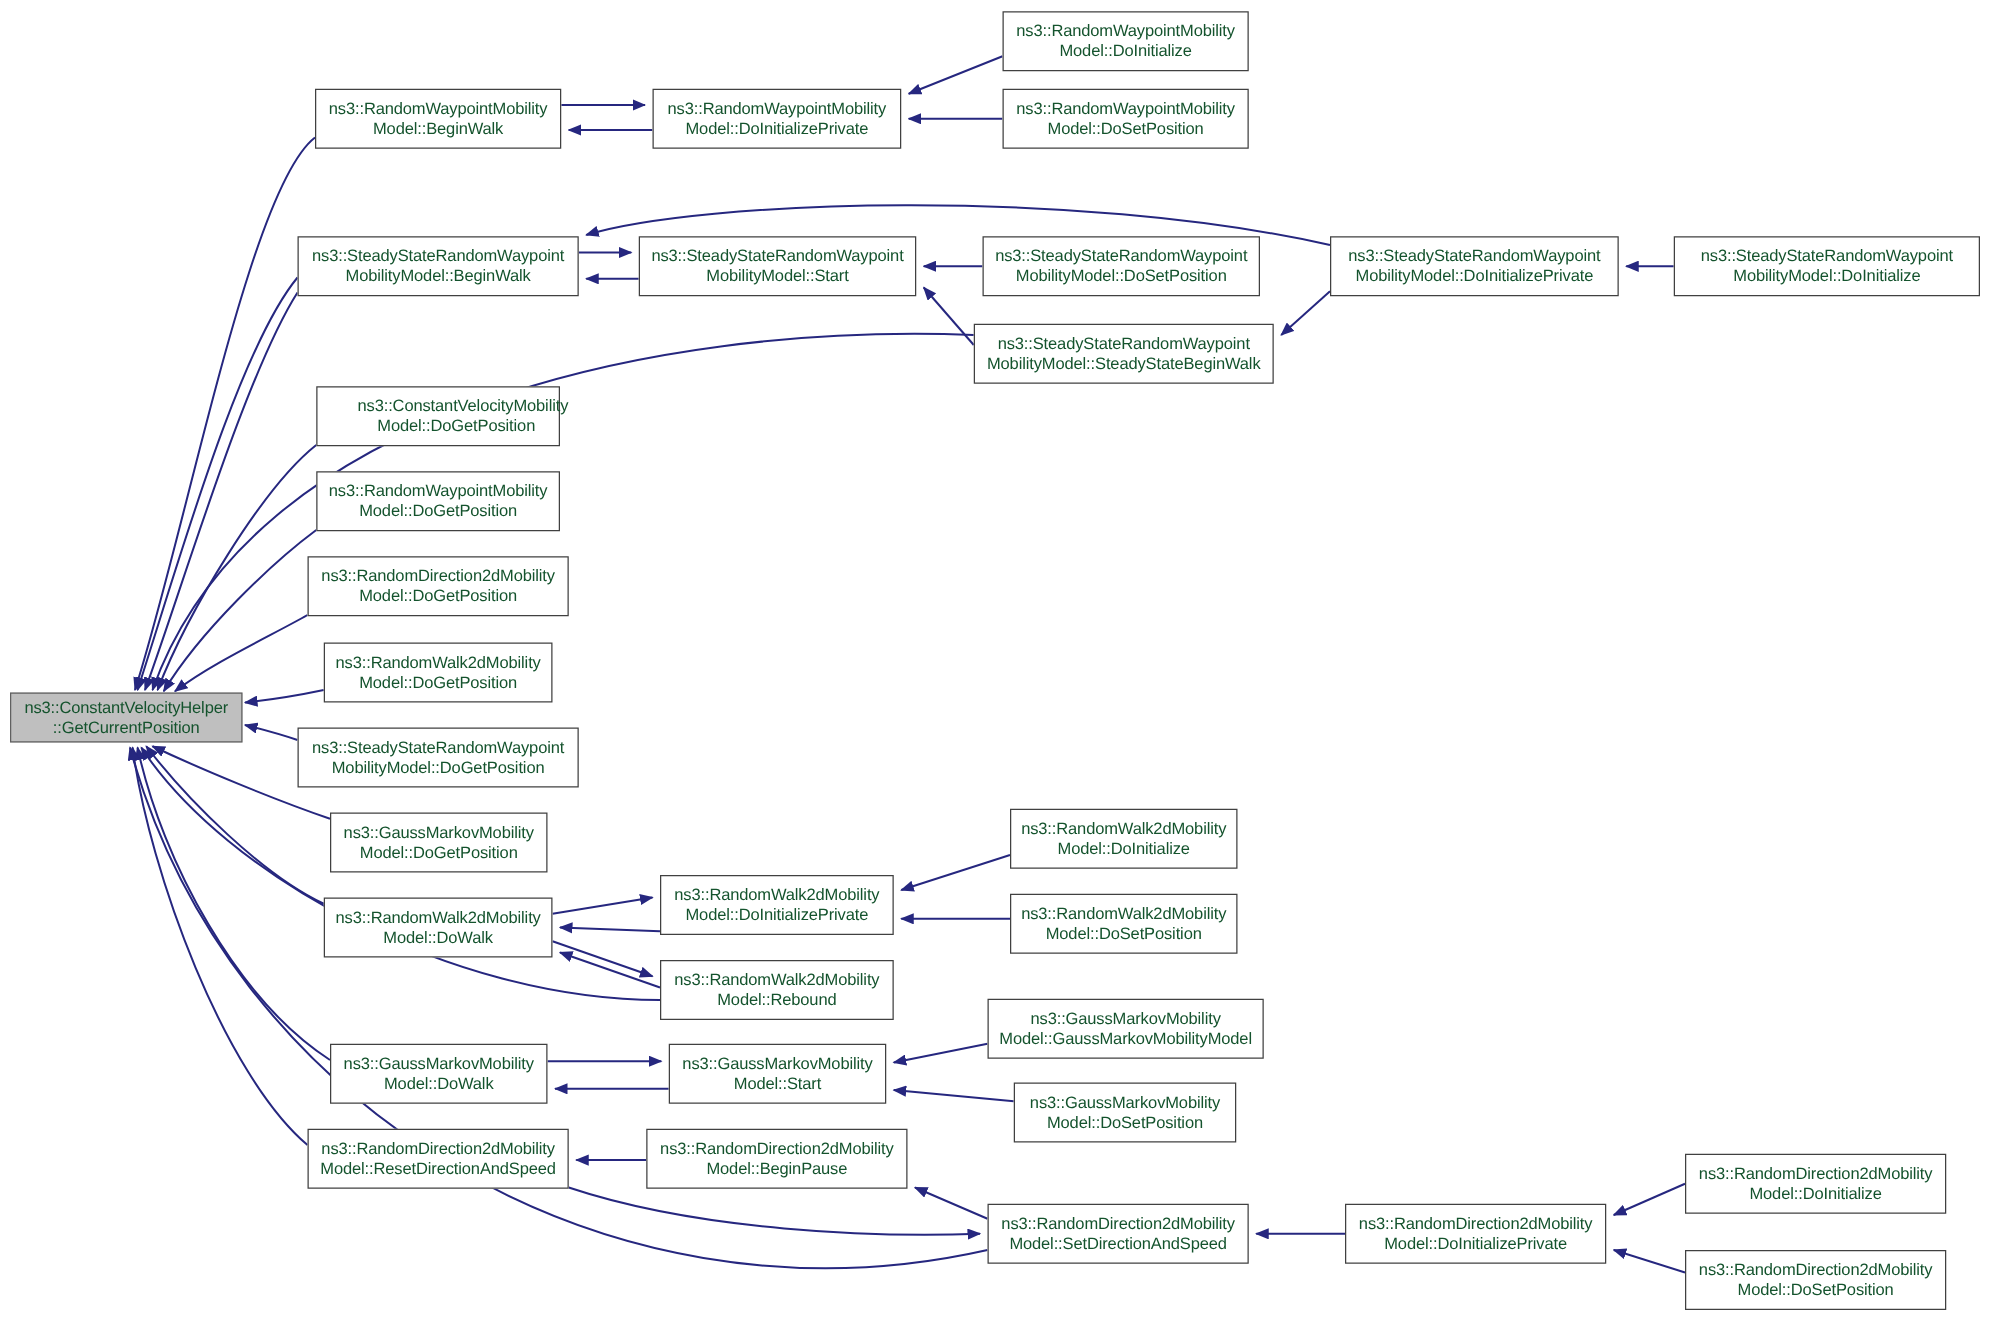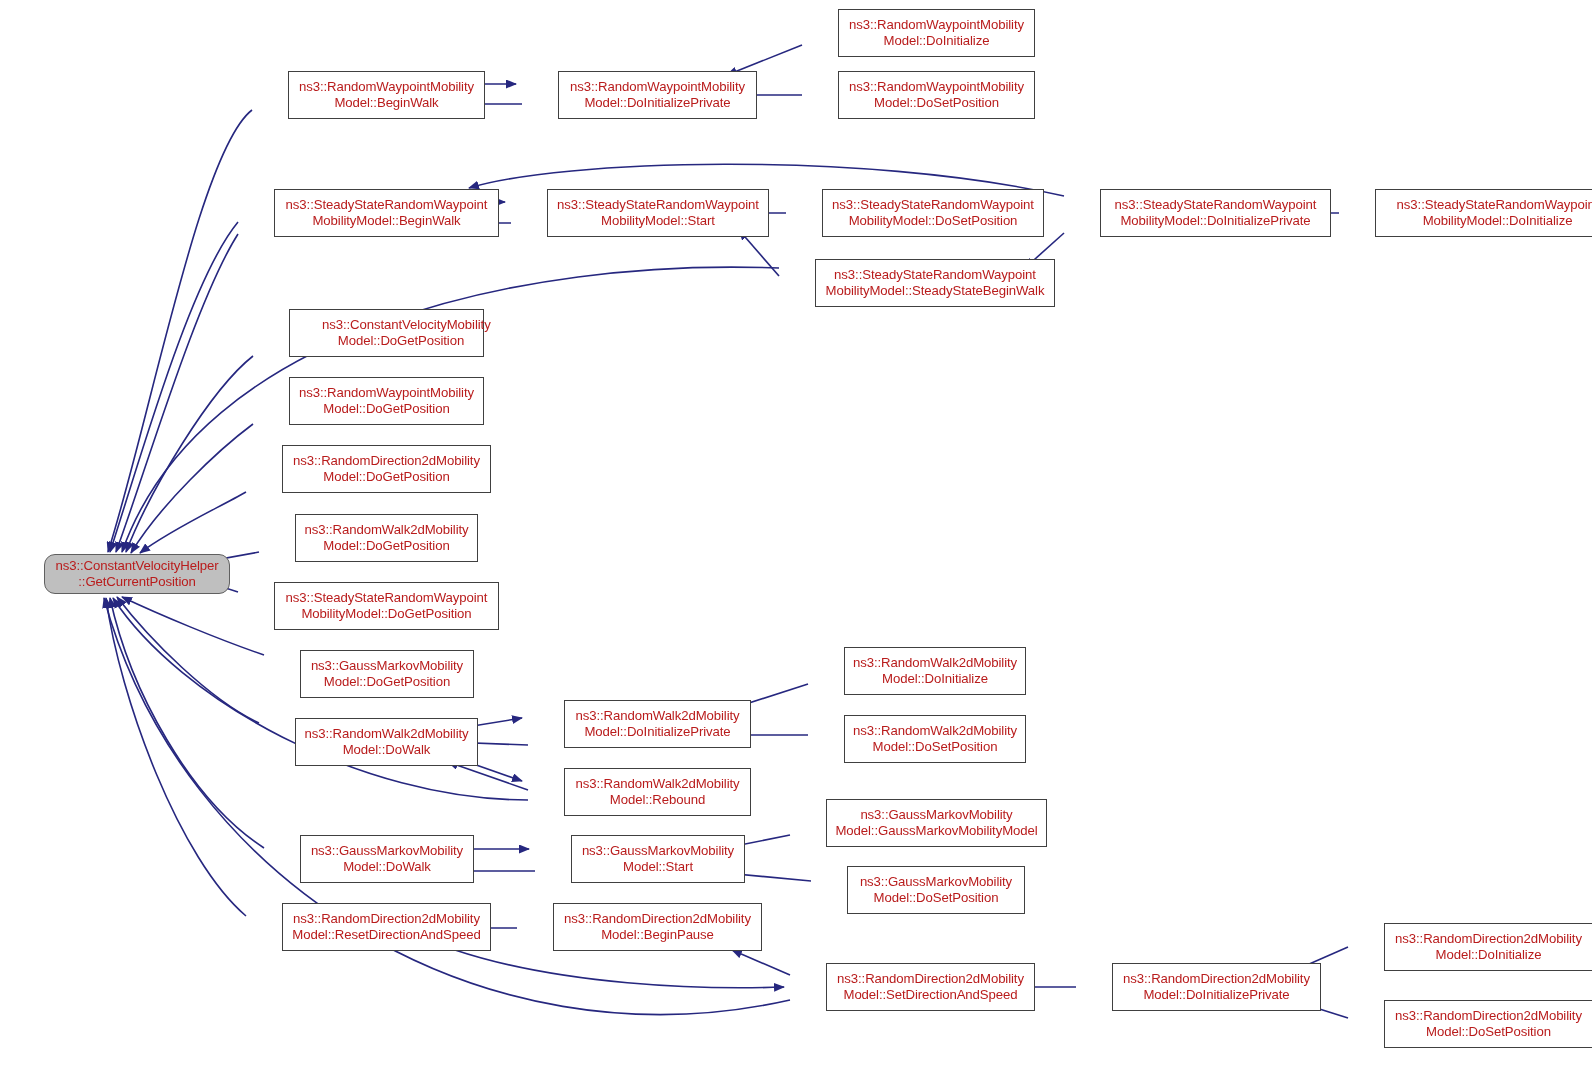--- a/index.html
+++ b/index.html
@@ -14,27 +14,26 @@
   #edges{position:absolute;left:0;top:0;width:1592px;height:1071px;pointer-events:none;}
   .node{
     position:absolute;
     box-sizing:border-box;
     background:#ffffff;
     border:1px solid #404040;
     display:flex;
     align-items:center;
     justify-content:center;
     text-align:center;
-    color:#b91c1c;
+    color:#14532d;
     font-size:13.2px;
     line-height:16.5px;
     letter-spacing:-0.1px;
     white-space:pre-line;
     padding:1px 3px;
-    margin-left:36px;
   }
   .node.center{
     background:#bfbfbf;
     border:1px solid #606060;
   }
   .node .lbl{display:block;width:100%;}
 </style>
 </head>
 <body>
 
@@ -84,21 +83,21 @@
         <path d="M811,881 L715,872" fill="none" stroke="#26277f" stroke-width="1.6" marker-end="url(#arrow)"></path>
         <path d="M517,928 L461,928" fill="none" stroke="#26277f" stroke-width="1.6" marker-end="url(#arrow)"></path>
         <path d="M790,975 L732,950" fill="none" stroke="#26277f" stroke-width="1.6" marker-end="url(#arrow)"></path>
         <path d="M455,950 C560,985 700,990 784,987" fill="none" stroke="#26277f" stroke-width="1.6" marker-end="url(#arrow)"></path>
         <path d="M1076,987 L1005,987" fill="none" stroke="#26277f" stroke-width="1.6" marker-end="url(#arrow)"></path>
         <path d="M1348,947 L1291,972" fill="none" stroke="#26277f" stroke-width="1.6" marker-end="url(#arrow)"></path>
         <path d="M1348,1018 L1291,1000" fill="none" stroke="#26277f" stroke-width="1.6" marker-end="url(#arrow)"></path>
       </g>
   </svg>
   <div id="node-layer">
-      <div class="node center" style="left: 8px; top: 554px; width: 186px; height: 40px; background: rgb(191, 191, 191); border-color: rgb(96, 96, 96); border-radius: 11px;"><span class="lbl">ns3::ConstantVelocityHelper
+      <div class="node center" style="left: 8px; top: 554px; width: 186px; height: 40px; background: rgb(191, 191, 191); border-color: rgb(96, 96, 96);"><span class="lbl">ns3::ConstantVelocityHelper
 ::GetCurrentPosition</span></div>
       <div class="node" style="left: 252px; top: 71px; width: 197px; height: 48px; background: rgb(255, 255, 255); border-color: rgb(64, 64, 64);"><span class="lbl">ns3::RandomWaypointMobility
 Model::BeginWalk</span></div>
       <div class="node" style="left: 522px; top: 71px; width: 199px; height: 48px; background: rgb(255, 255, 255); border-color: rgb(64, 64, 64);"><span class="lbl">ns3::RandomWaypointMobility
 Model::DoInitializePrivate</span></div>
       <div class="node" style="left: 802px; top: 9px; width: 197px; height: 48px; background: rgb(255, 255, 255); border-color: rgb(64, 64, 64);"><span class="lbl">ns3::RandomWaypointMobility
 Model::DoInitialize</span></div>
       <div class="node" style="left: 802px; top: 71px; width: 197px; height: 48px; background: rgb(255, 255, 255); border-color: rgb(64, 64, 64);"><span class="lbl">ns3::RandomWaypointMobility
 Model::DoSetPosition</span></div>
       <div class="node" style="left: 238px; top: 189px; width: 225px; height: 48px; background: rgb(255, 255, 255); border-color: rgb(64, 64, 64);"><span class="lbl">ns3::SteadyStateRandomWaypoint

